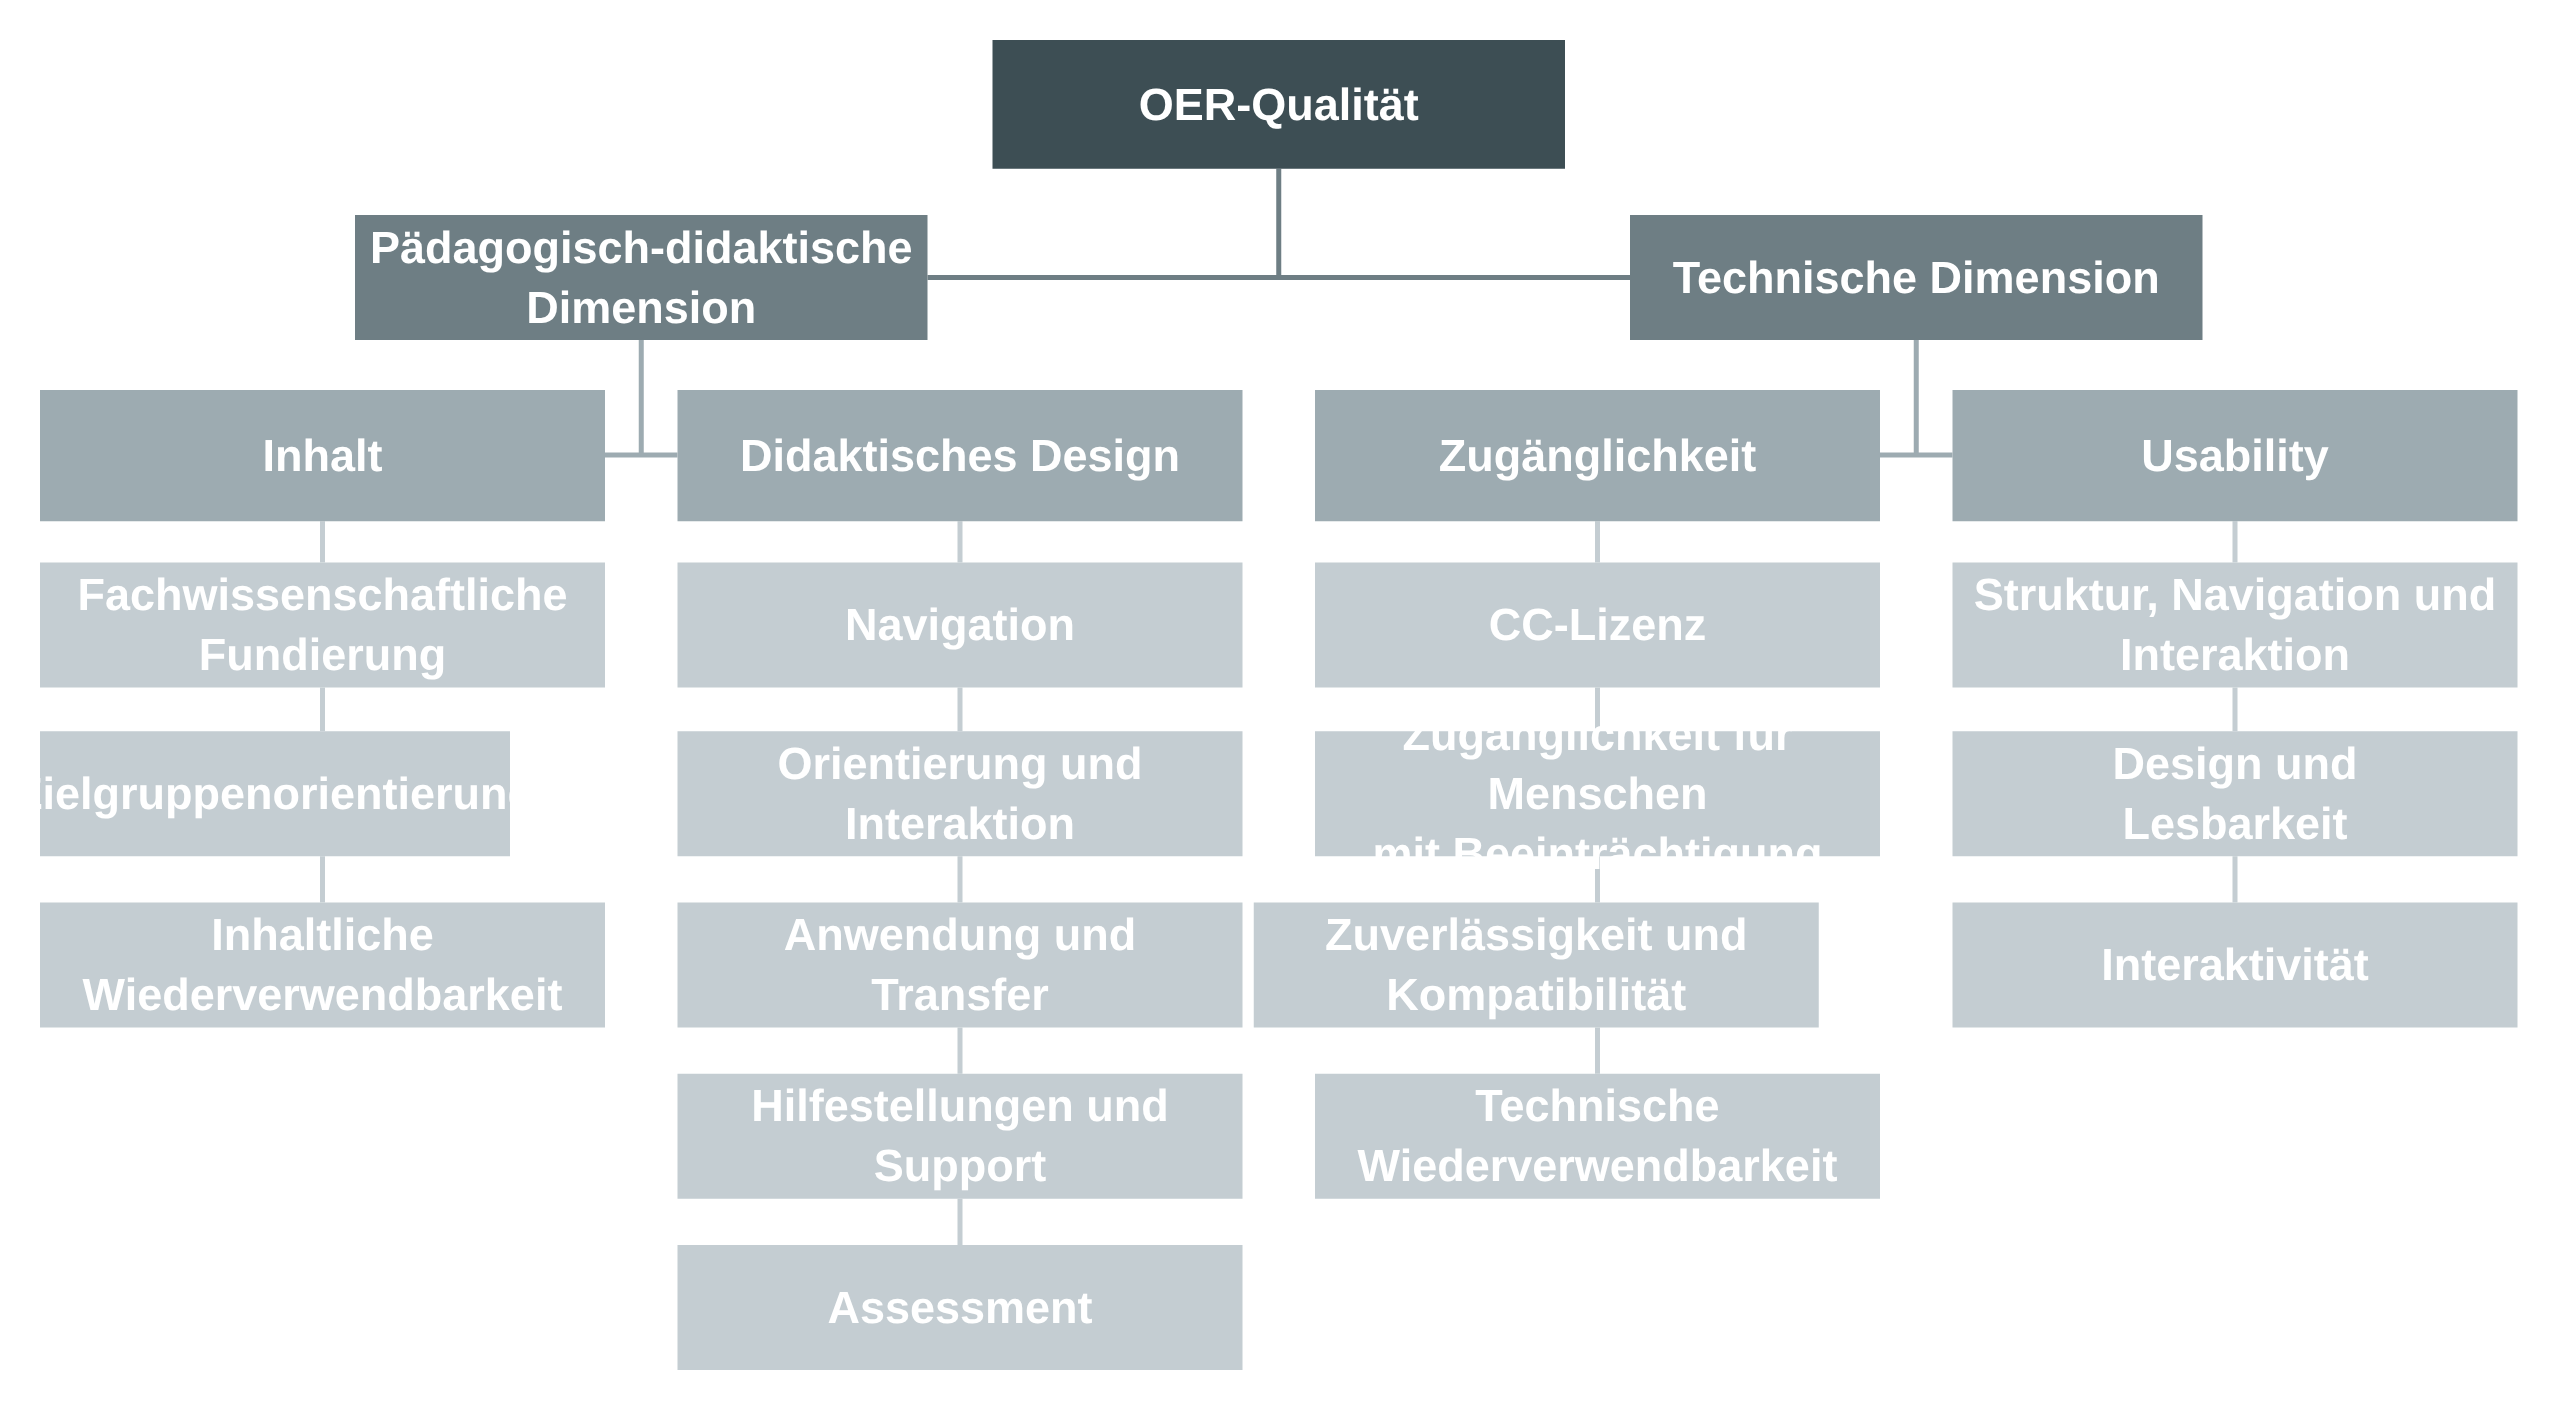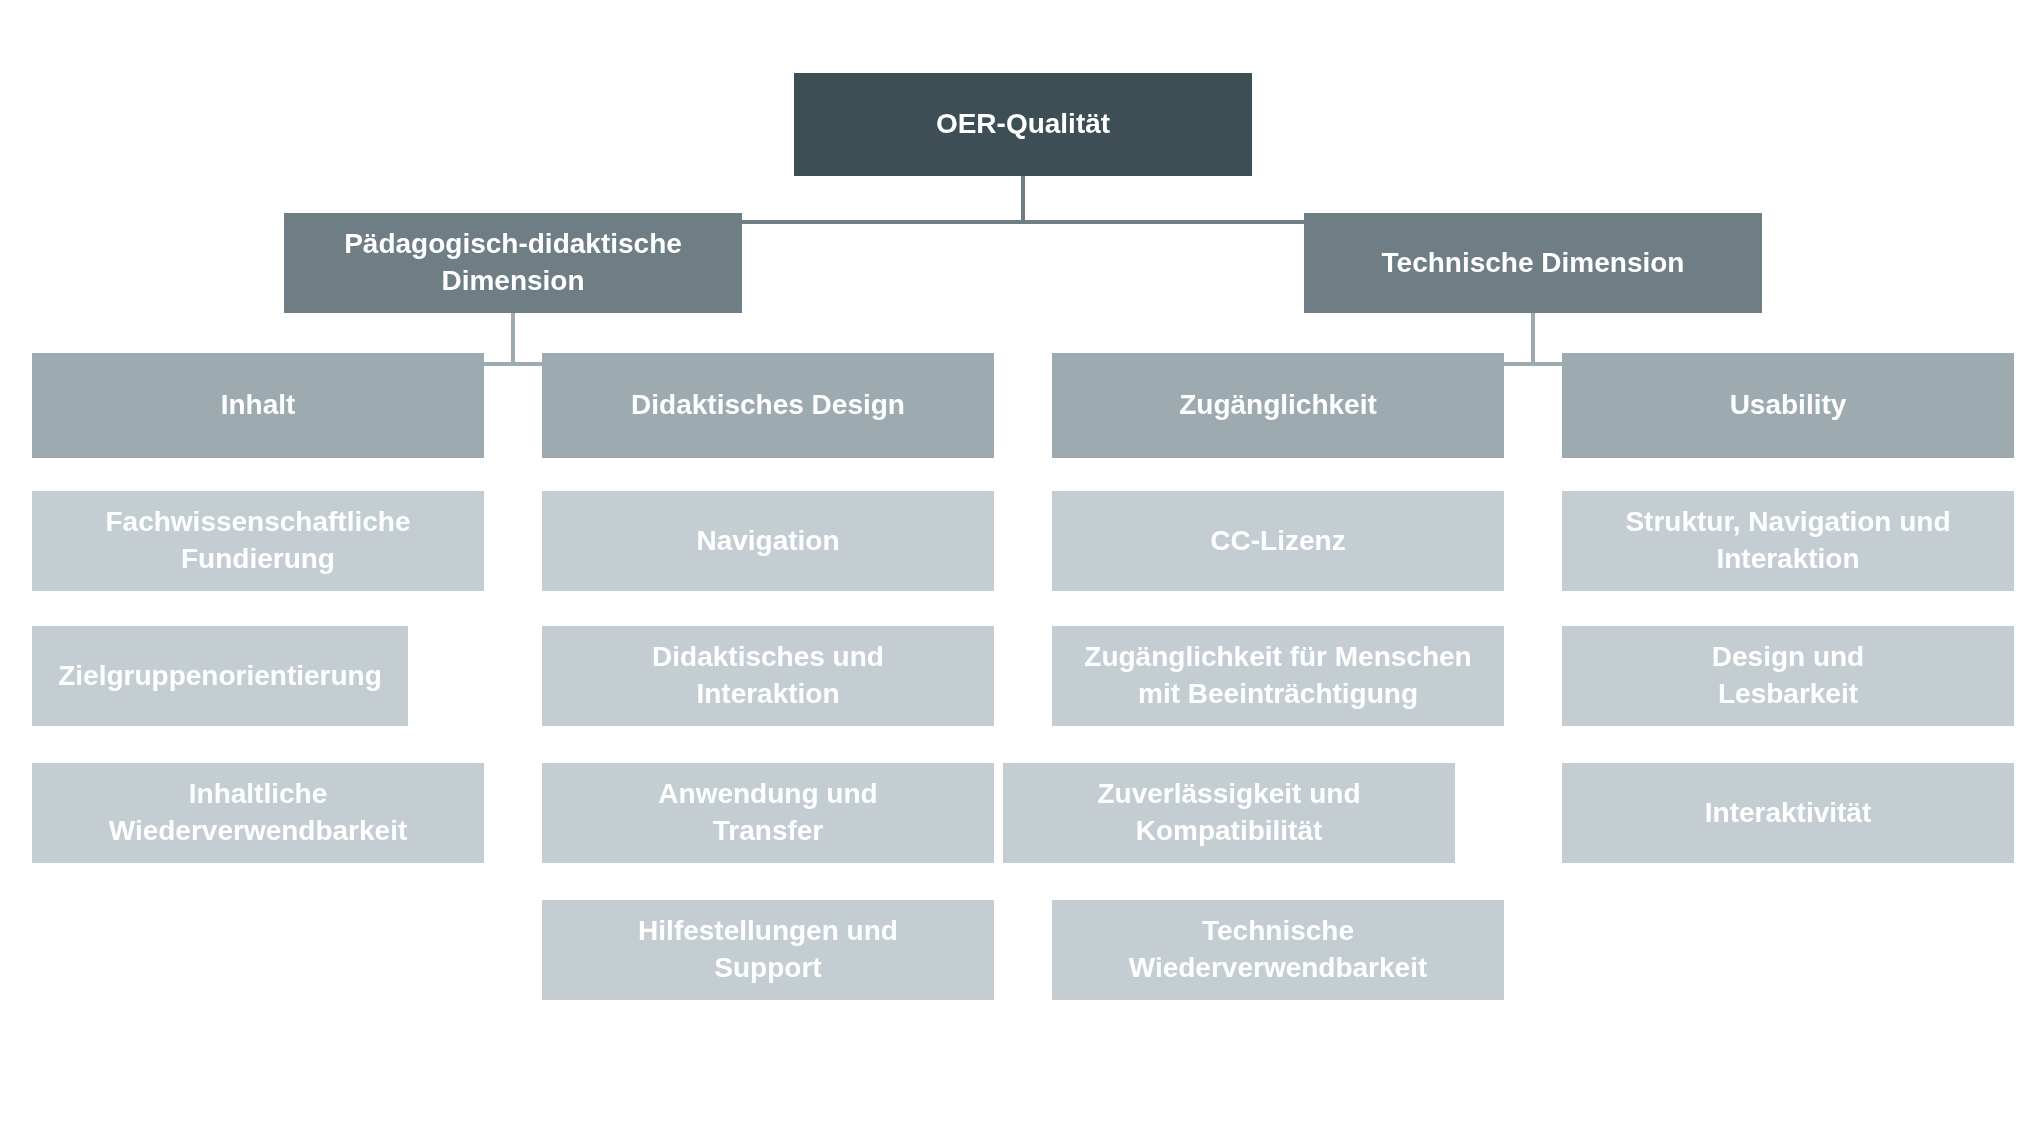--- a/index.html
+++ b/index.html
@@ -17,25 +17,24 @@
   }
   .node {
     position: absolute;
     display: flex;
     flex-direction: column;
     align-items: center;
     justify-content: center;
     text-align: center;
     color: #ffffff;
     font-weight: bold;
-    font-size: 28px;
+    font-size: 36px;
     line-height: 1.32;
     box-sizing: border-box;
     padding: 0 10px;
-    margin-top: 41px;
   }
   .node .ln { display: block; }
   .root-box { background: #3d4e54; }
   .dim-box  { background: #6e7e84; }
   .cat-box  { background: #9dabb1; }
   .item-box { background: #c4cdd2; }
   .line {
     position: absolute;
   }
   .line-root { background: #6e7e84; }
@@ -108,30 +107,33 @@
   </div>
   <div class="node item-box" style="left:32px;top:722px;width:452px;height:100px">
     <span class="ln">Inhaltliche</span>
     <span class="ln">Wiederverwendbarkeit</span>
   </div>
 
   <div class="node item-box" style="left:542px;top:450px;width:452px;height:100px">
     <span class="ln">Navigation</span>
   </div>
   <div class="node item-box" style="left:542px;top:585px;width:452px;height:100px">
-    <span class="ln">Didaktisches und</span>
+    <span class="ln">Orientierung und</span>
     <span class="ln">Interaktion</span>
   </div>
   <div class="node item-box" style="left:542px;top:722px;width:452px;height:100px">
     <span class="ln">Anwendung und</span>
     <span class="ln">Transfer</span>
   </div>
   <div class="node item-box" style="left:542px;top:859px;width:452px;height:100px">
     <span class="ln">Hilfestellungen und</span>
     <span class="ln">Support</span>
+  </div>
+  <div class="node item-box" style="left:542px;top:996px;width:452px;height:100px">
+    <span class="ln">Assessment</span>
   </div>
 
   <div class="node item-box" style="left:1052px;top:450px;width:452px;height:100px">
     <span class="ln">CC-Lizenz</span>
   </div>
   <div class="node item-box" style="left:1052px;top:585px;width:452px;height:100px">
     <span class="ln">Zugänglichkeit für Menschen</span>
     <span class="ln">mit Beeinträchtigung</span>
   </div>
   <div class="node item-box" style="left:1003px;top:722px;width:452px;height:100px">

